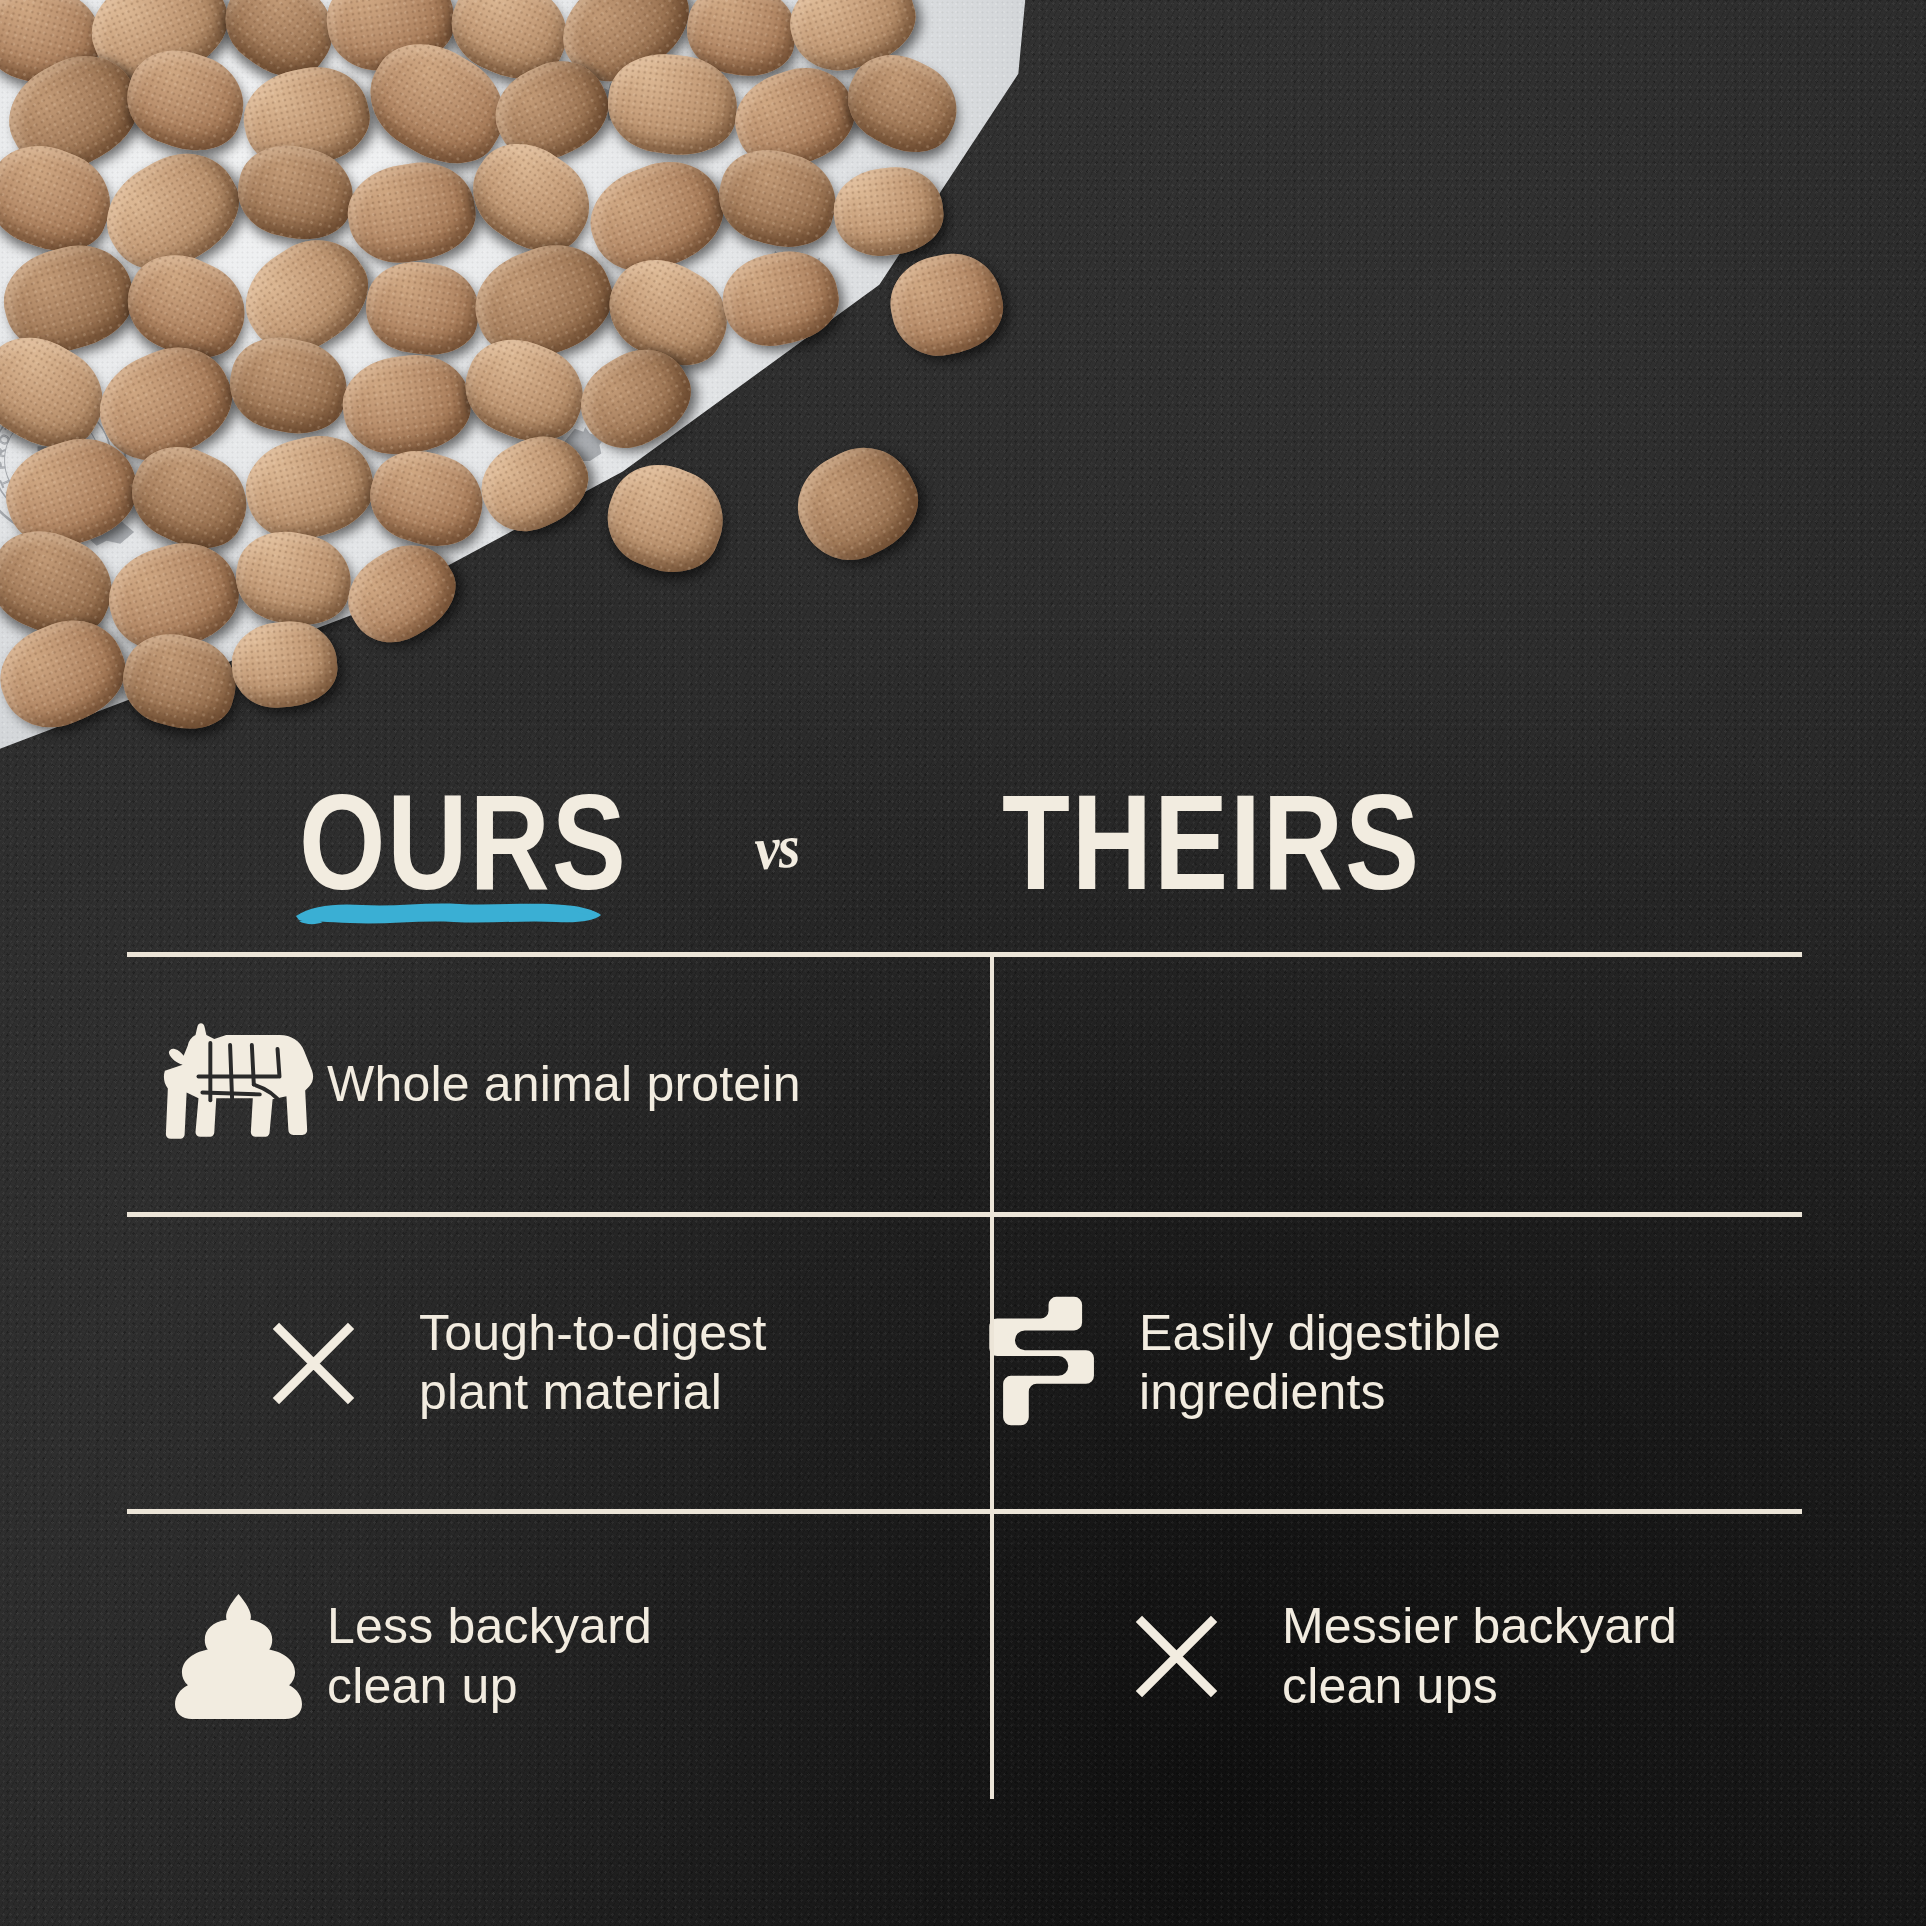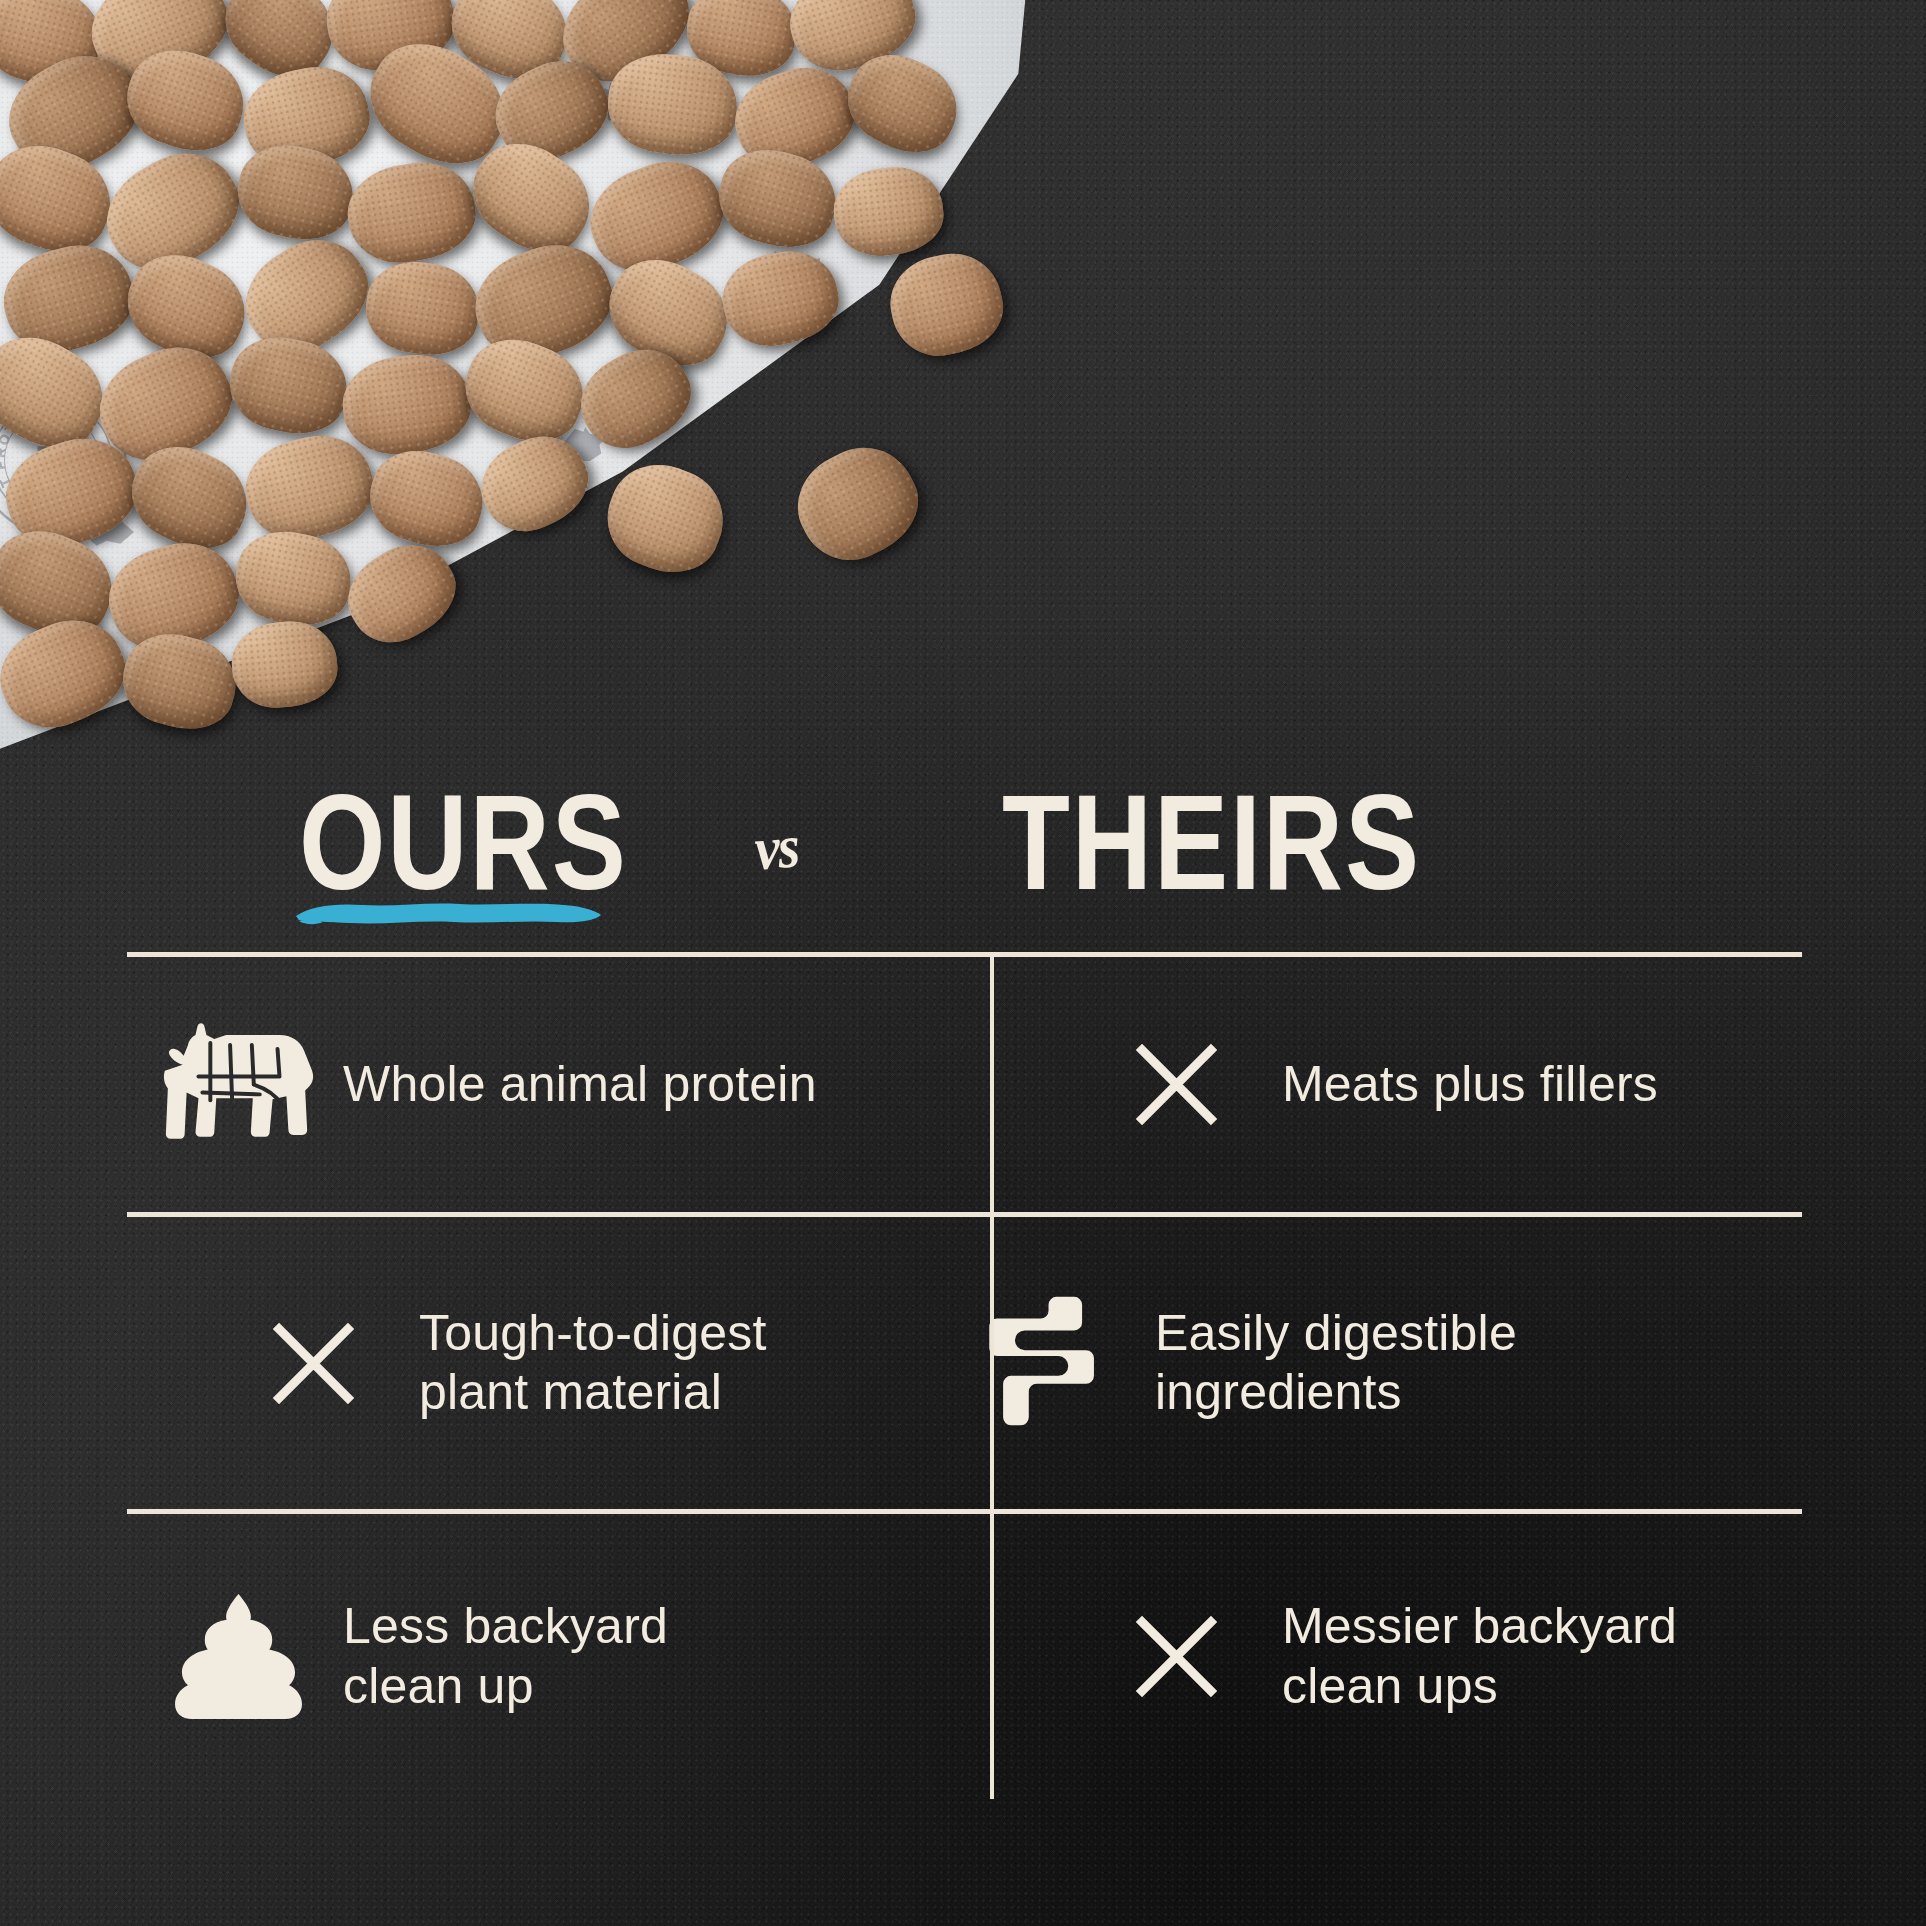--- a/index.html
+++ b/index.html
@@ -160,21 +160,21 @@
 
   .r1{height:255px;}
   .r2{height:292px;}
   .r3{height:285px;}
 
   .ic-cow{width:178px;}
   .ic-gut{width:178px;}
   .ic-poo{width:178px;}
   .ic-x{width:139px;}
 
-  .cell.left .lbl{margin-left:16px;}
+  .cell.left .lbl{}
   .cell.right .lbl{margin-left:36px;}
 </style>
 </head>
 <body>
 
 <div id="stage">
 
   <div class="slate"></div>
   <div class="slate-grain"></div>
   <div class="slate-grain2"></div>
@@ -327,28 +327,20 @@
                 <path d="M98 26 L100 66"></path>
                 <path d="M44 58 L124 58"></path>
                 <path d="M48 74 L106 76"></path>
                 <path d="M100 66 C112 70, 122 76, 128 86"></path>
                 <path d="M124 30 L126 58"></path>
               </g>
             </svg>
           </span>
           <span class="lbl">Whole animal protein</span>
         </div>
-        <div class="cell right">
-          <span class="ic ic-x">
-            <svg width="91" height="91" viewBox="0 0 92 92">
-              <path d="M8 8 L84 84 M84 8 L8 84" stroke="#f2ece0" stroke-width="9" stroke-linecap="butt"></path>
-            </svg>
-          </span>
-          <span class="lbl">Meats plus fillers</span>
-        </div>
       </div>
 
       <div class="hline"></div>
 
       <div class="row r2">
         <div class="cell right">
           <span class="ic ic-x">
             <svg width="91" height="91" viewBox="0 0 92 92">
               <path d="M8 8 L84 84 M84 8 L8 84" stroke="#f2ece0" stroke-width="9" stroke-linecap="butt"></path>
             </svg>

